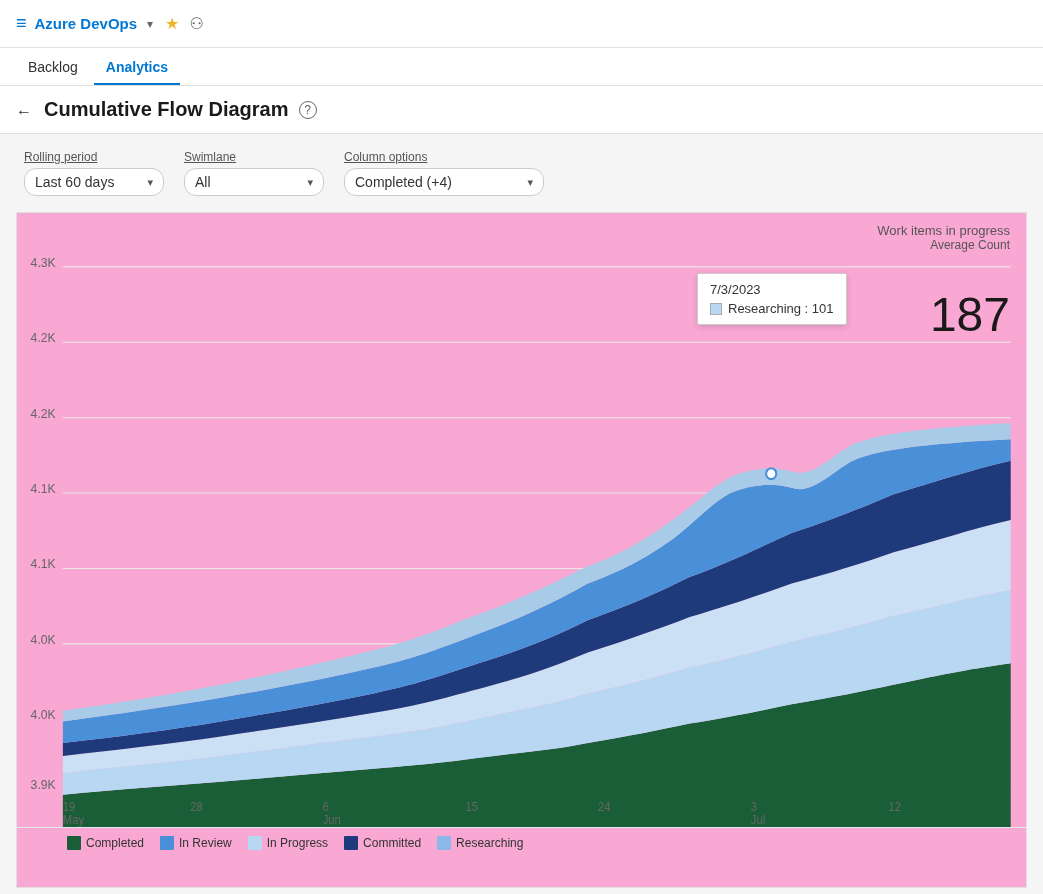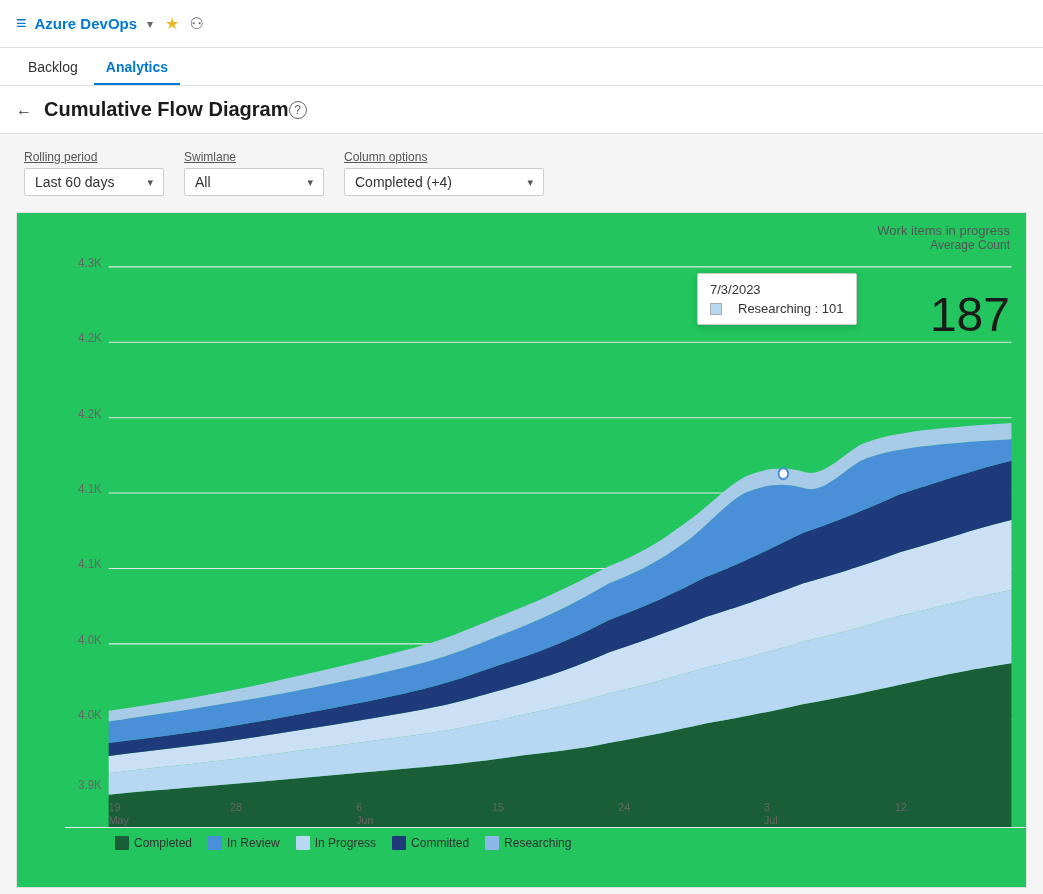--- a/index.html
+++ b/index.html
@@ -23,57 +23,57 @@
       padding: 8px 12px; font-size: 14px; cursor: pointer; color: #333; border-bottom: 2px solid transparent; margin-right: 4px;
     }
     .tab.active { color: #0078d4; border-bottom: 2px solid #0078d4; font-weight: 600; }
 
     
     .page-content { padding: 16px 20px; background: #f5f5f5; height: calc(894px - 86px); }
 
     
     .page-header { display: flex; align-items: center; margin-bottom: 20px; background: #fff; padding: 12px 16px; border-bottom: 1px solid #e0e0e0; margin: -16px -20px 16px -20px; }
     .back-btn { font-size: 16px; color: #333; cursor: pointer; margin-right: 12px; }
-    .page-title { font-size: 20px; font-weight: 700; color: #1a1a1a; }
+    .page-title { font-size: 20px; font-weight: 700; color: #1a1a1a; margin-right: 10px; }
     .help-icon { width: 18px; height: 18px; border-radius: 50%; border: 1.5px solid #666; display: inline-flex; align-items: center; justify-content: center; font-size: 12px; color: #666; cursor: pointer; }
 
     
     .controls-row { display: flex; align-items: center; gap: 20px; margin-bottom: 16px; padding: 0 4px; }
     .control-group { display: flex; flex-direction: column; gap: 4px; }
     .control-label { font-size: 12px; color: #555; text-decoration: underline; }
     .dropdown {
       display: flex; align-items: center; justify-content: space-between;
-      border: 1px solid #ccc; padding: 5px 10px; border-radius: 2px;
+      border: 1px solid #ccc; padding: 5px 10px; border-radius: 12px;
       font-size: 14px; background: #fff; cursor: pointer; min-width: 140px;
     }
     .dropdown.wide { min-width: 200px; }
     .dropdown-chevron { font-size: 11px; color: #555; margin-left: 8px; }
 
     
     .chart-container {
-      background: #22c55e; border: 1px solid #e0e0e0; position: relative; height: calc(894px - 86px - 60px - 56px - 16px); margin: 0 -4px; padding-left: 48px;
+      background: #f9a8d4; border: 1px solid #e0e0e0; position: relative; height: calc(894px - 86px - 60px - 56px - 16px); margin: 0 -4px;
     }
     .chart-stats {
       position: absolute; top: 10px; right: 16px; text-align: right; z-index: 10;
     }
     .chart-stats .label { font-size: 13px; color: #555; }
     .chart-stats .count-label { font-size: 12px; color: #555; }
     .chart-stats .count { font-size: 48px; font-weight: 300; color: #1a1a1a; line-height: 1; margin-top: 39px; }
 
     
     .chart-svg { width: 100%; height: calc(100% - 60px); display: block; }
 
     
     .tooltip-box {
       position: absolute; background: #fff; border: 1px solid #ccc; padding: 8px 12px; border-radius: 2px;
       font-size: 13px; z-index: 20; box-shadow: 0 2px 6px rgba(0,0,0,0.15);
       left: 680px; top: 60px;
     }
     .tooltip-date { font-weight: 400; margin-bottom: 4px; }
-    .tooltip-item { display: flex; align-items: center; gap: 16px; text-align: right; }
+    .tooltip-item { display: flex; align-items: center; gap: 6px; text-align: right; }
     .tooltip-swatch { width: 12px; height: 12px; border: 1px solid #aaa; background: #b8d7f3; display: inline-block; }
 
     
     .legend {
       display: flex; align-items: flex-start; gap: 16px; padding: 8px 50px; border-top: 1px solid #e8e8e8;
       font-size: 12px; color: #333;
     }
     .legend-item { display: flex; align-items: center; gap: 5px; }
     .legend-swatch { width: 14px; height: 14px; display: inline-block; border-radius: 1px; }
 

